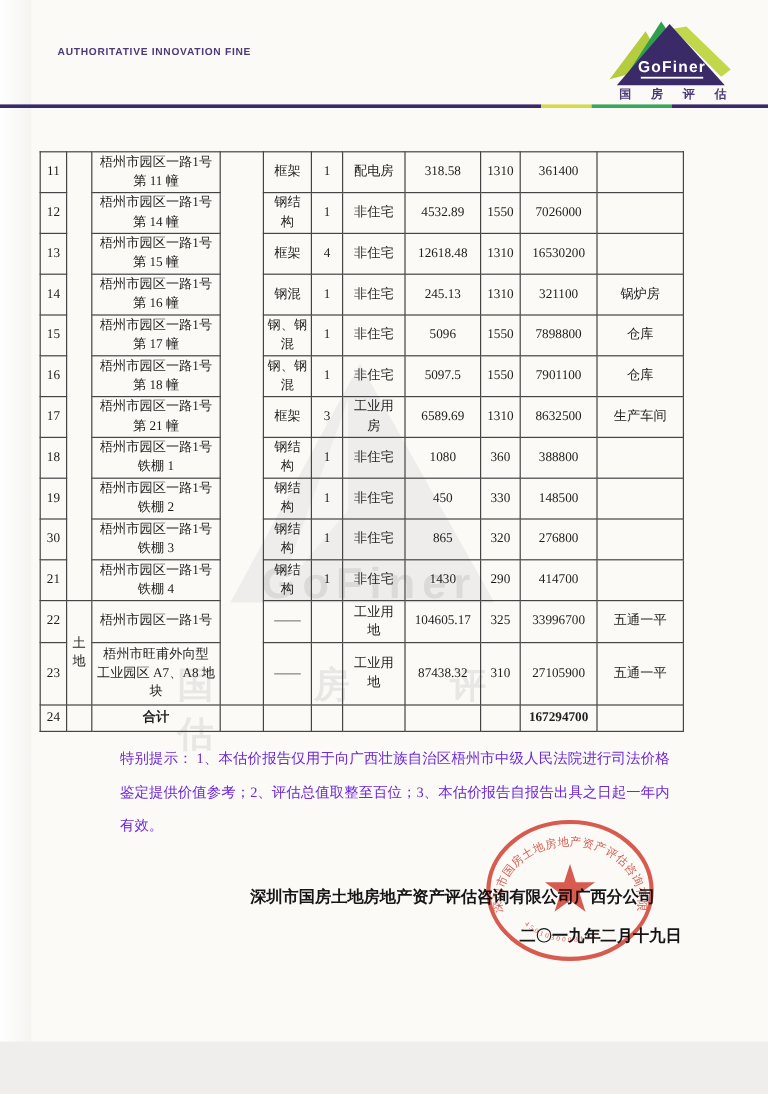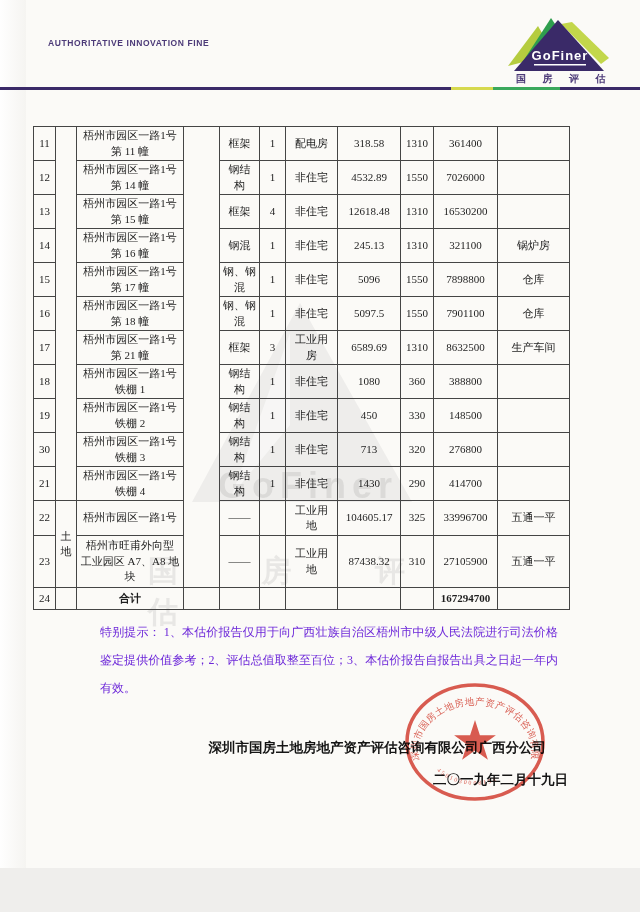--- a/index.html
+++ b/index.html
@@ -219,21 +219,21 @@
       <td class="remark"></td>
     </tr>
     <tr class="r">
       <td class="no">30</td>
       <td class="addr">梧州市园区一路1号
 铁棚 3</td>
       <td>钢结
 构</td>
       <td>1</td>
       <td>非住宅</td>
-      <td>713</td>
+      <td>865</td>
       <td>320</td>
       <td class="total">276800</td>
       <td class="remark"></td>
     </tr>
     <tr class="r">
       <td class="no">21</td>
       <td class="addr">梧州市园区一路1号
 铁棚 4</td>
       <td>钢结
 构</td>

